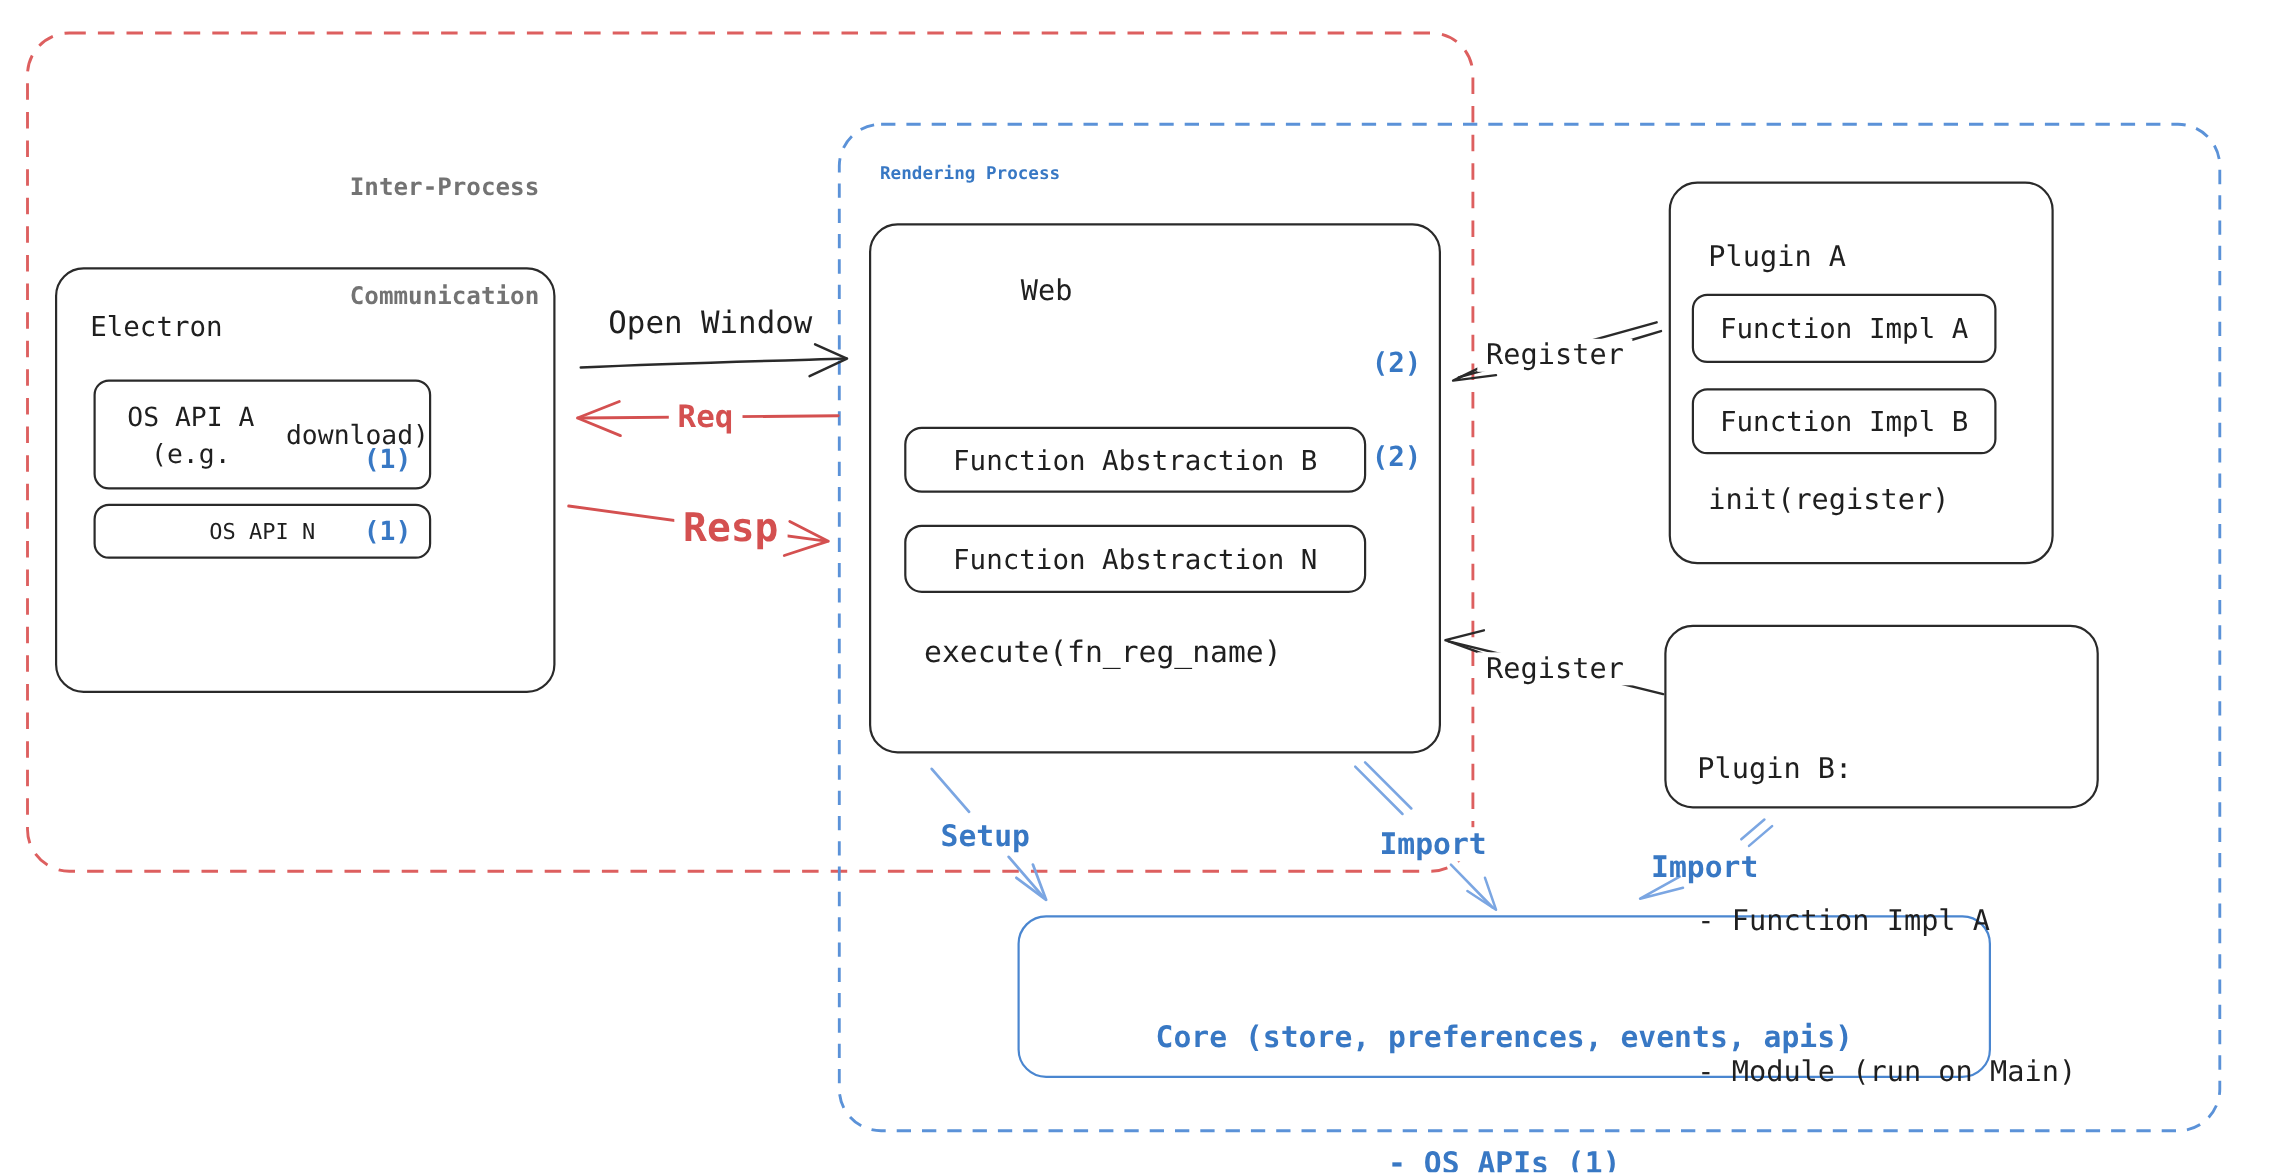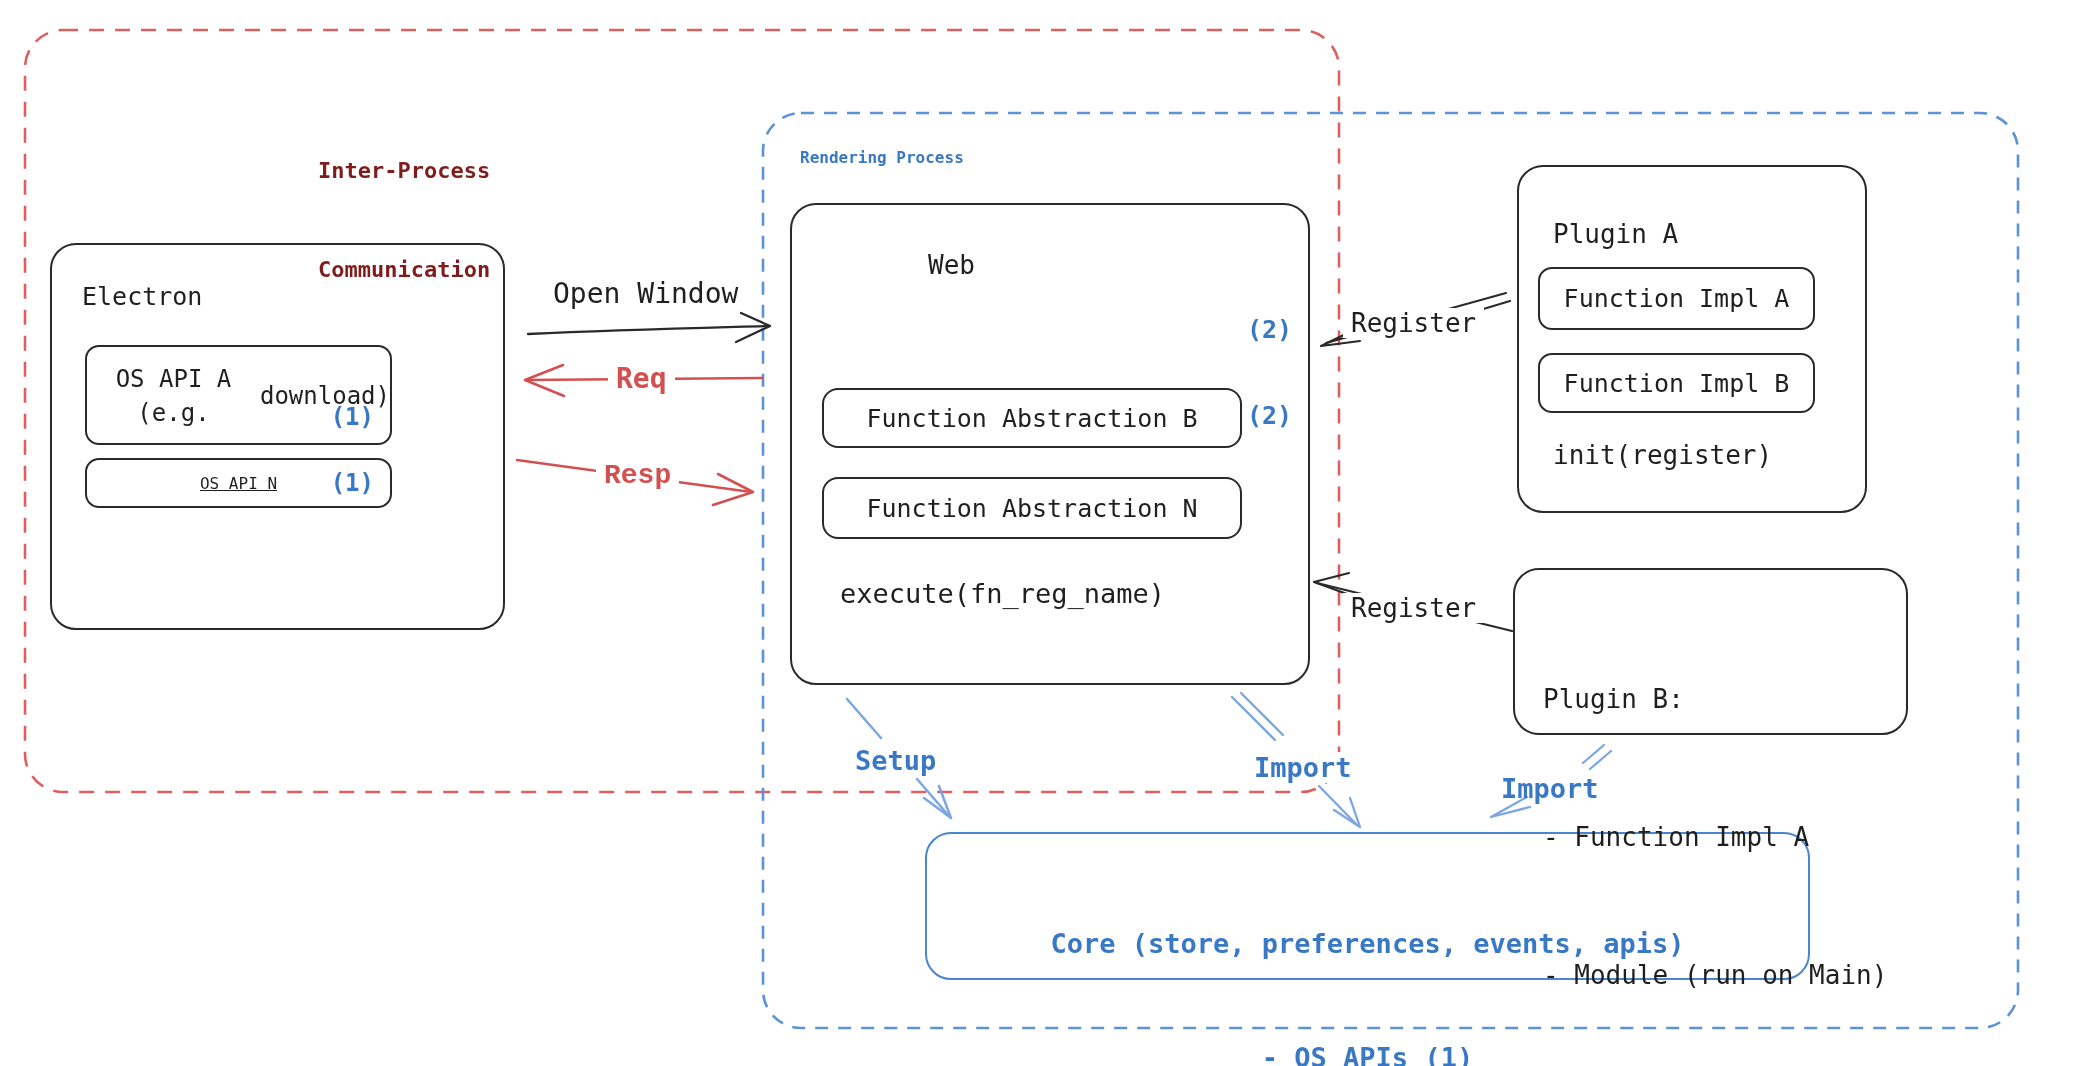--- a/index.html
+++ b/index.html
@@ -12,31 +12,31 @@
   .big{border-radius:26px;}
   .small{border-radius:14px;}
   .lbl{position:absolute;z-index:3;white-space:pre;}
   .mask{background:#ffffff;padding:0 8px;}
   .red{color:#d45050;font-weight:bold;}
   .blue{color:#3878c4;}
   .bluebold{color:#3878c4;font-weight:bold;}
   .center{display:flex;align-items:center;justify-content:center;}
 
   
-  .ipc-label{left:318px;top:88px;font-size:22px;line-height:33px;color:#7f1d1d;font-weight:bold;}
+  .ipc-label{left:318px;top:88px;font-size:22px;line-height:33px;color:#737373;font-weight:bold;}
   .render-label{left:800px;top:148px;font-size:16px;font-weight:bold;color:#3878c4;}
 
   
   .electron-box{left:50px;top:243px;width:455px;height:387px;}
   .electron-title{left:82px;top:282px;font-size:25px;}
   .osapi-a{left:85px;top:345px;width:307px;height:100px;flex-direction:row;padding-top:2px;}
   .osapi-a .line{font-size:24px;line-height:34px;text-align:center;}
   .osapi-a-ref{position:absolute;right:16px;bottom:12px;font-size:24px;font-weight:bold;}
   .osapi-n{left:85px;top:458px;width:307px;height:50px;}
-  .osapi-n .line{font-size:16px;text-decoration:underline;}
+  .osapi-n .line{font-size:20px;}
   .osapi-n-ref{position:absolute;right:16px;top:9px;font-size:24px;font-weight:bold;}
 
   
   .web-box{left:790px;top:203px;width:520px;height:482px;}
   .web-title{left:928px;top:250px;font-size:26px;}
   .fa-box{left:822px;width:420px;border-radius:16px;}
   .fa-a{top:303px;height:57px;}
   .fa-b{top:388px;height:60px;}
   .fa-n{top:477px;height:62px;}
   .fa-text{font-size:25px;}
@@ -58,21 +58,21 @@
   .pluginb-box{left:1513px;top:568px;width:395px;height:167px;}
   .pluginb-text{left:1543px;top:584px;font-size:26px;line-height:46px;}
 
   
   .core-box{left:925px;top:832px;width:885px;height:148px;border:2.5px solid #4a86d0;}
   .core-text{left:925px;top:849px;width:885px;text-align:center;font-size:27px;line-height:38px;color:#3878c4;font-weight:bold;}
 
   
   .open-window{left:553px;top:277px;font-size:28px;}
   .req{left:608px;top:362px;font-size:28px;}
-  .resp{left:596px;top:460px;font-size:28px;font-family:Liberation Mono, monospace;}
+  .resp{left:613px;top:460px;font-size:36px;}
   .register-a{left:1343px;top:308px;font-size:26px;}
   .register-b{left:1343px;top:593px;font-size:26px;}
   .setup{left:855px;top:745px;font-size:27px;}
   .import-web{left:1246px;top:752px;font-size:27px;}
   .import-pluginb{left:1501px;top:773px;font-size:27px;}
 </style>
 </head>
 <body>
 
 <div id="canvas">

